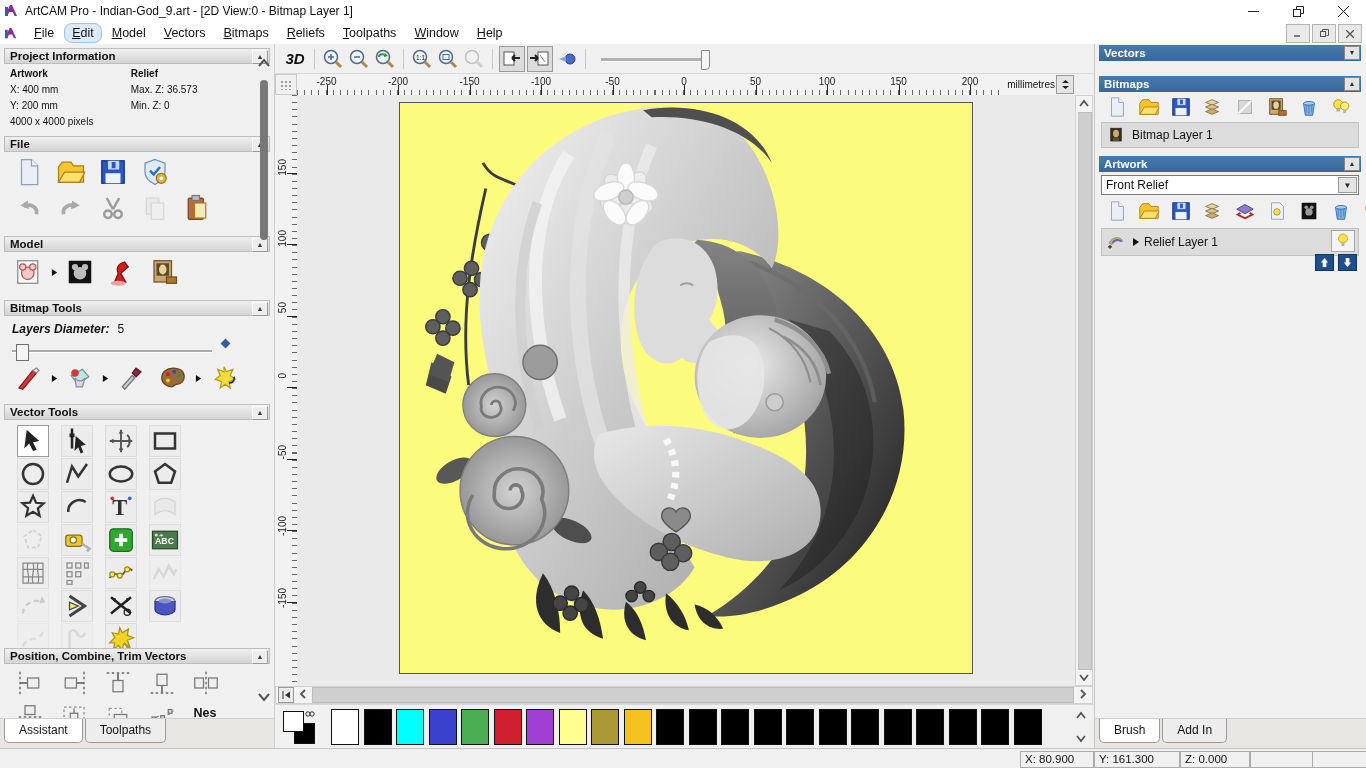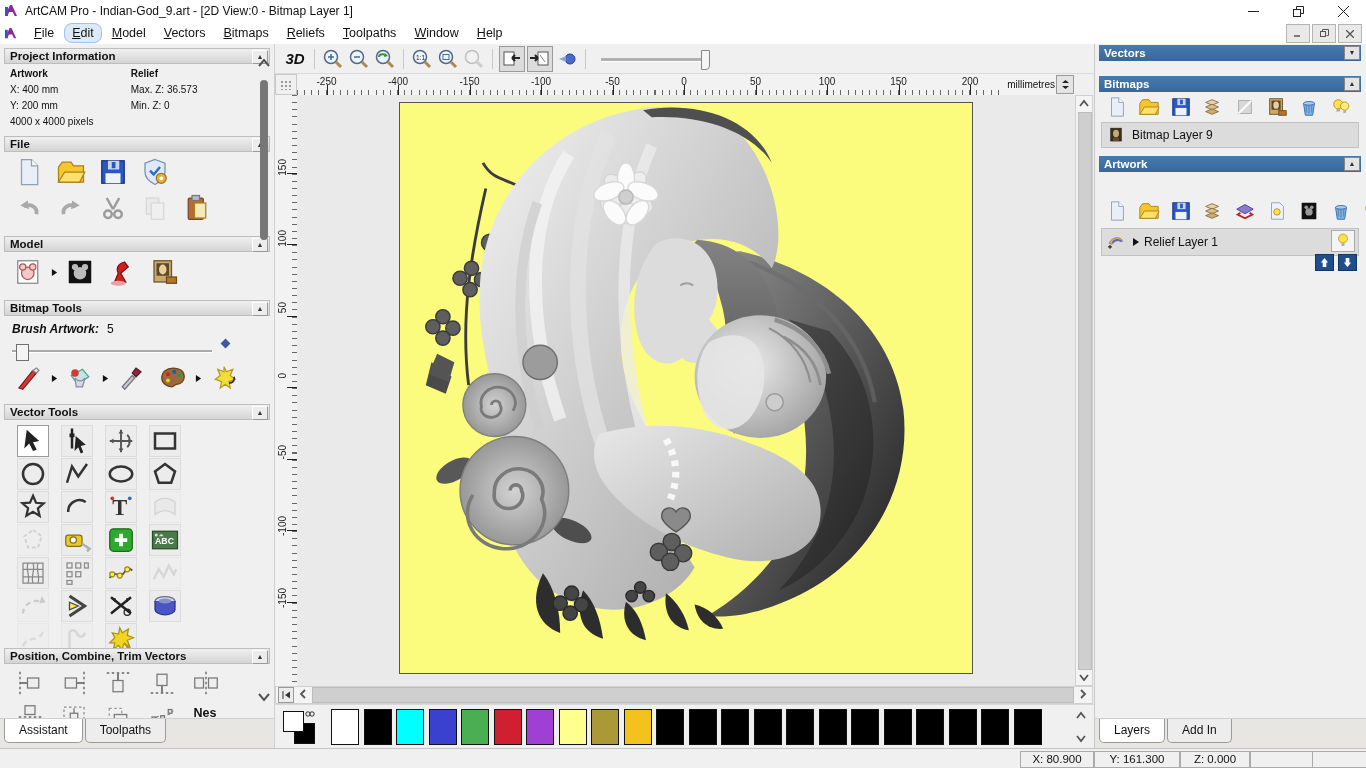--- a/index.html
+++ b/index.html
@@ -98,21 +98,21 @@
   .layer-row .thumb{width:20px;height:18px;margin:0 6px 0 4px;}
   .layer-row .thumb svg{width:20px;height:18px;}
   .bulb-btn{position:absolute;right:3px;top:1px;width:22px;height:20px;background:#f4f4f4;border:1px solid #aaa;}
   .bulb-btn svg{width:20px;height:18px;margin:0 auto;display:block;}
   #relief-drop{position:absolute;left:6px;right:8px;top:131px;height:20px;background:#fff;border:1px solid #7a7a7a;display:flex;align-items:center;font-size:12px;padding-left:4px;box-sizing:border-box;}
   #relief-drop .darr{position:absolute;right:1px;top:1px;bottom:1px;width:17px;background:#e4e4e4;border:1px solid #999;display:flex;align-items:center;justify-content:center;font-size:8px;color:#222;}
   #updown{position:absolute;right:10px;top:210px;display:flex;gap:4px;}
   .bluebtn{width:17px;height:15px;background:#1f4e8c;border:1px solid #12355f;display:flex;align-items:center;justify-content:center;}
   .bluebtn svg{width:11px;height:11px;}
   
-  #statusbar{position:absolute;left:0;top:748px;width:1366px;height:20px;background:#f0f0f0;border-top:1px solid #c4c4c4;font-size:11.5px;text-align:center;}
+  #statusbar{position:absolute;left:0;top:748px;width:1366px;height:20px;background:#f0f0f0;border-top:1px solid #c4c4c4;font-size:11.5px;}
   .sfield{position:absolute;top:2px;height:15px;border:1px solid #ababab;padding:0 4px;line-height:15px;background:#f0f0f0;}
   .expander-tri{width:8px;height:10px;margin-right:4px;}
 </style>
 </head>
 <body>
 
 <div id="app">
 
   <div id="titlebar">
     <svg class="logo" viewBox="0 0 16 14">
@@ -292,21 +292,21 @@
             <rect x="14" y="16" width="8" height="5" fill="#b4762d" stroke="#6e4a17"></rect>
           </svg>
         </span>
       </div>
 
     <div class="hdr" style="top:256px">
       <span>Bitmap Tools</span>
       <span class="cbtn">▲</span>
     </div>
     <div id="brush-row">
-      <span>Brush Artwork:</span><span id="brush-val">5</span>
+      <span>Layers Diameter:</span><span id="brush-val">5</span>
     </div>
     <div id="slider">
       <span class="track"></span>
       <span class="thumb"></span>
     </div>
     <span id="slider-dot"></span>
     <div class="row" id="bmp-row" style="left:8px;top:318px">
         <span class="tbtn">
           <svg viewBox="0 0 24 24" aria-hidden="true">
             <path d="M4 20L15 6l3 2L7 21z" fill="#d23a3a" stroke="#8a1c1c"></path>
@@ -715,21 +715,21 @@
         <span>millimetres</span>
         <span id="unitdrop">
             <svg width="9" height="11" viewBox="0 0 9 11">
               <path d="M1 4l3.5-3L8 4z" fill="#222"></path>
               <path d="M1 7l3.5 3L8 7z" fill="#222"></path>
             </svg>
           </span>
       </div>
     <span class="hlab" style="left: 9.5px;">-250</span>
         <i class="htick" style="left: 29.5px;"></i>
-        <span class="hlab" style="left: 81px;">-400</span>
+        <span class="hlab" style="left: 81px;">-200</span>
         <i class="htick" style="left: 101px;"></i>
         <span class="hlab" style="left: 152.5px;">-150</span>
         <i class="htick" style="left: 172.5px;"></i>
         <span class="hlab" style="left: 224px;">-100</span>
         <i class="htick" style="left: 244px;"></i>
         <span class="hlab" style="left: 295.5px;">-50</span>
         <i class="htick" style="left: 315.5px;"></i>
         <span class="hlab" style="left: 367px;">0</span>
         <i class="htick" style="left: 387px;"></i>
         <span class="hlab" style="left: 438.5px;">50</span>
@@ -1040,26 +1040,30 @@
             <rect x="14.5" y="15.5" width="3" height="3" fill="#b0b0b0"></rect>
           </svg>
         </span>
       </div>
     <div class="layer-row" style="top:78px">
       <span class="thumb"><svg viewBox="0 0 24 24">
             <rect x="5" y="3" width="14" height="17" fill="#3a2e1a" stroke="#222"></rect>
             <ellipse cx="12" cy="10" rx="4" ry="5" fill="#caa86e"></ellipse>
             <path d="M8 16c2-2 6-2 8 0v4H8z" fill="#5d4a2a"></path>
           </svg></span>
-      <span>Bitmap Layer 9</span>
+      <span>Bitmap Layer 1</span>
     </div>
 
     <div class="bhdr" style="top:112px">
       <span>Artwork</span>
       <span class="cbtn">▲</span>
+    </div>
+    <div id="relief-drop">
+      <span>Front Relief</span>
+      <span class="darr">▼</span>
     </div>
     <div class="row" id="reliefs-toolbar" style="left:6px;top:156px">
         <span class="tbtn">
           <svg viewBox="0 0 24 24" aria-hidden="true">
             <path d="M6 2h8l5 5v15H6z" fill="#e9eef7" stroke="#8fa0b5"></path>
             <path d="M14 2v5h5" fill="#fff" stroke="#8fa0b5"></path>
           </svg>
         </span>
         <span class="tbtn">
           <svg viewBox="0 0 24 24" aria-hidden="true">
@@ -1144,21 +1148,21 @@
           </svg>
         </span>
       <span class="bluebtn">
           <svg viewBox="0 0 12 12">
             <path d="M6 11L2 6h2V1h4v5h2z" fill="#fff"></path>
           </svg>
         </span>
     </div>
 
     <div class="tabs">
-      <span class="tab act">Layers</span>
+      <span class="tab act">Brush</span>
       <span class="tab">Add In</span>
     </div>
   </div>
 
   <div id="statusbar">
     <span class="sfield" style="left:1020px;width:64px">X: 80.900</span>
     <span class="sfield" style="left:1094px;width:76px">Y: 161.300</span>
     <span class="sfield" style="left:1180px;width:60px">Z: 0.000</span>
     <span class="sfield" style="left:1250px;width:54px"></span>
     <span class="sfield" style="left:1312px;width:48px"></span>

